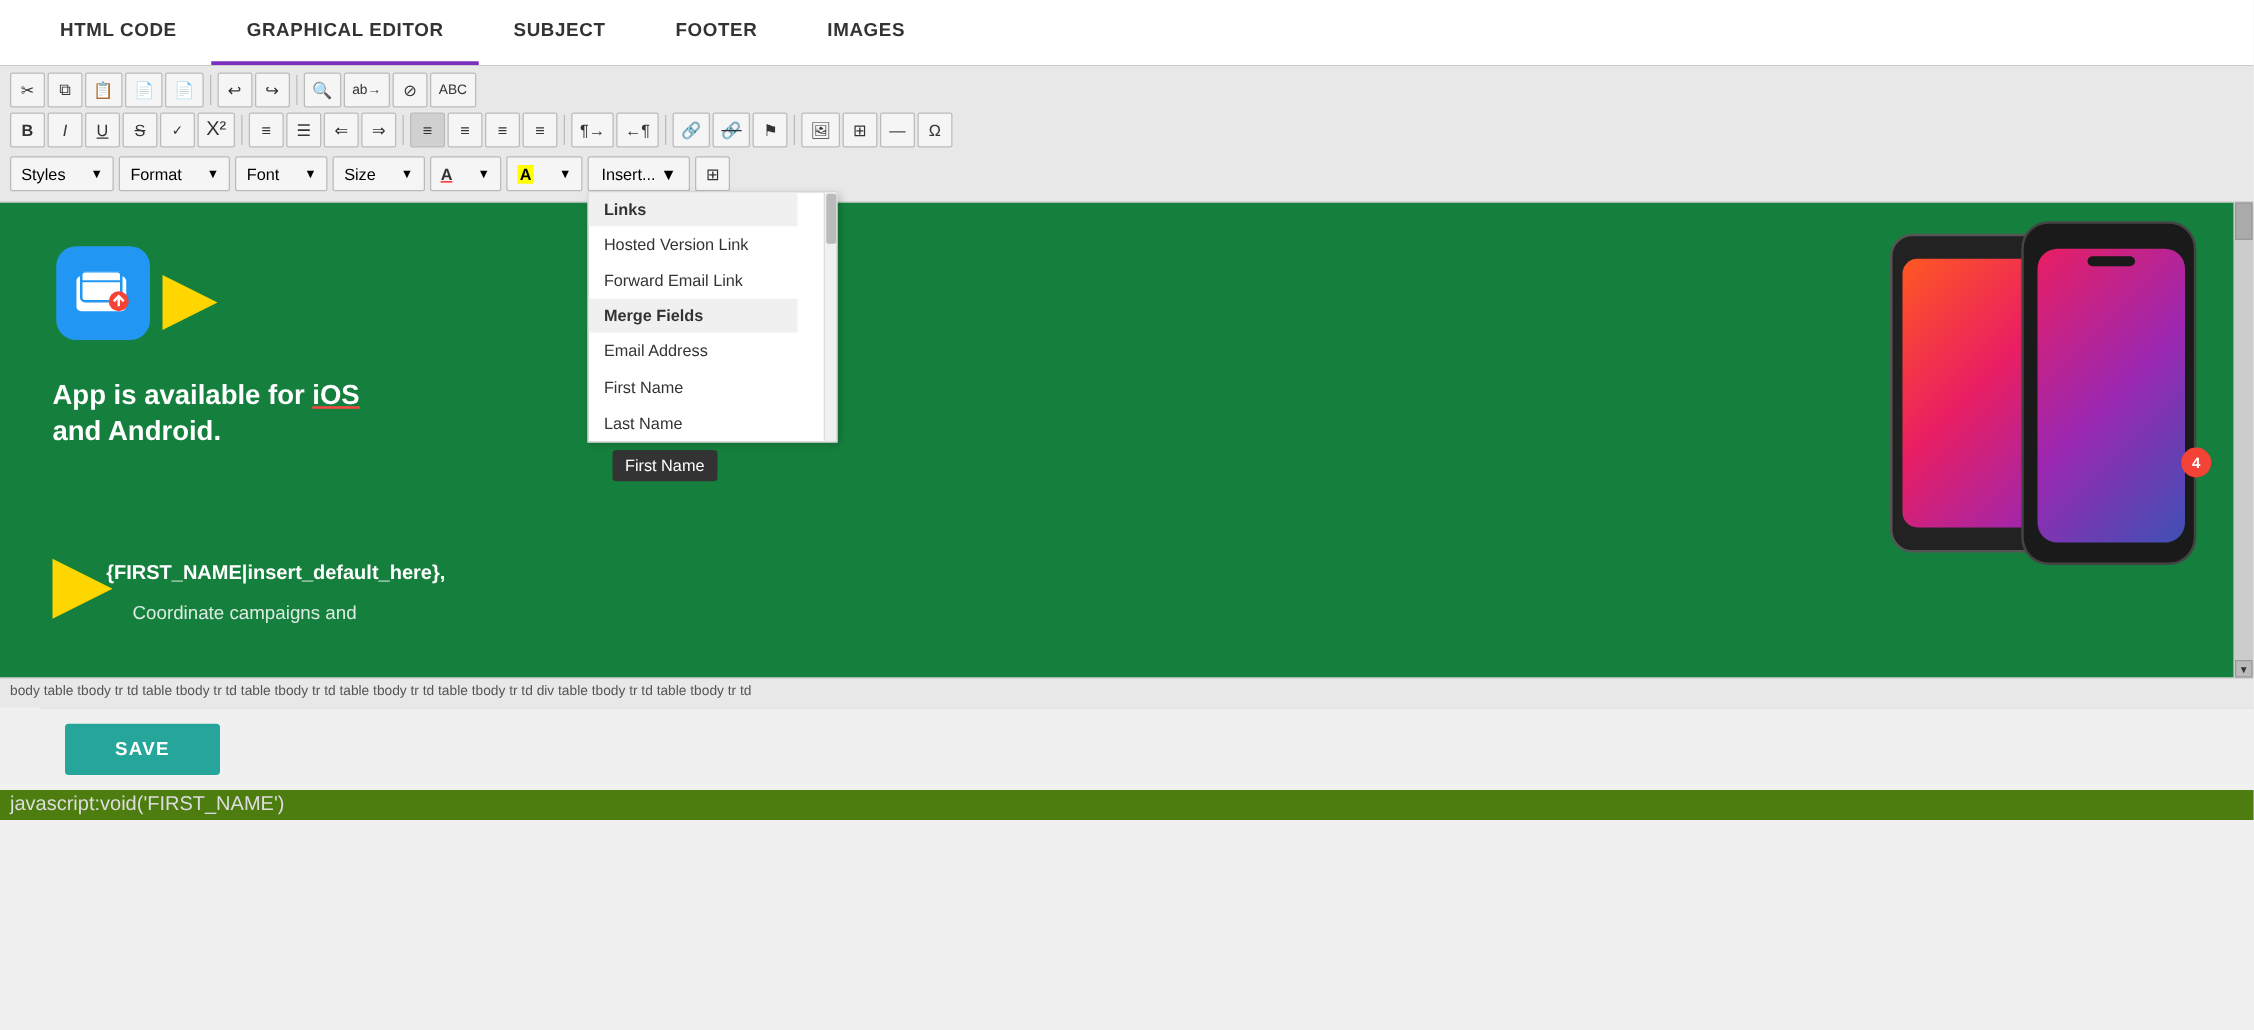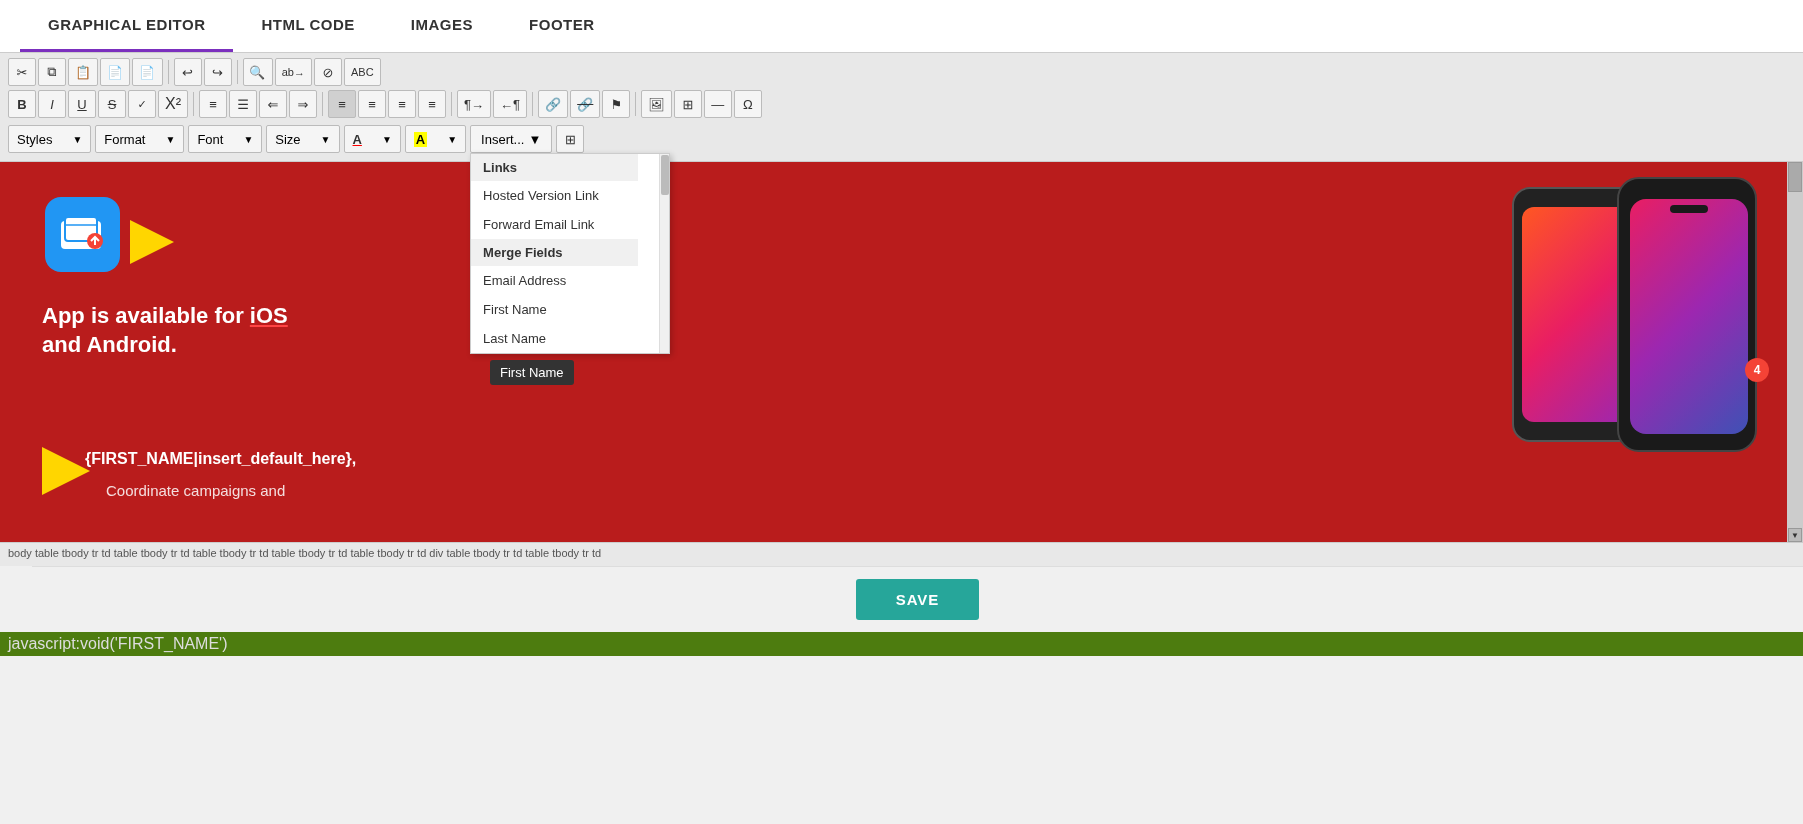--- a/index.html
+++ b/index.html
@@ -212,21 +212,21 @@
       gap: 4px;
       flex-wrap: wrap;
       overflow: hidden;
       height: 24px;
     }
     .status-bar span { cursor: pointer; }
 
     
     .bottom-bar {
       display: flex;
-      justify-content: center;
+      justify-content: flex-start;
       align-items: center;
       padding: 12px 20px;
       background: #f0f0f0;
       border-top: 1px solid #ddd;
       margin-left: 32px;
     }
     .save-btn {
       background: #26a69a;
       color: white;
       border: none;
@@ -266,24 +266,25 @@
       height: 40px;
       background: #bbb;
       margin: 1px;
       border-radius: 2px;
     }
   </style>
 </head>
 <body>
 
 <div class="top-tabs">
+  <div class="top-tab">HTML CODE</div>
   <div class="top-tab active">GRAPHICAL EDITOR</div>
-  <div class="top-tab">HTML CODE</div>
+  <div class="top-tab">SUBJECT</div>
+  <div class="top-tab">FOOTER</div>
   <div class="top-tab">IMAGES</div>
-  <div class="top-tab">FOOTER</div>
 </div>
 
 <div class="toolbar-area">
 
   <div class="toolbar-row">
     <button class="tb-btn">✂</button>
     <button class="tb-btn">⧉</button>
     <button class="tb-btn">📋</button>
     <button class="tb-btn">📄</button>
     <button class="tb-btn">📄</button>
@@ -378,21 +379,21 @@
       </div>
     </div>
 
     <button class="tb-btn">⊞</button>
   </div>
 </div>
 
 <div class="editor-area">
   <div class="editor-canvas">
 
-    <div style="background:#b91c1c; min-height:380px; position:relative; overflow:hidden;">
+    <div style="background:#15803d; min-height:380px; position:relative; overflow:hidden;">
 
       <div style="position:absolute; left:45px; top:35px; width:75px; height:75px; background:#2196f3; border-radius:16px; display:flex; align-items:center; justify-content:center; z-index:2;">
         <svg width="44" height="36" viewBox="0 0 44 36">
           <rect x="0" y="4" width="40" height="28" rx="4" fill="white"></rect>
           <rect x="4" y="0" width="32" height="24" rx="3" fill="white" stroke="#2196f3" stroke-width="2"></rect>
           <line x1="4" y1="8" x2="36" y2="8" stroke="#2196f3" stroke-width="1.5"></line>
           <circle cx="34" cy="24" r="8" fill="#f44336"></circle>
           <path d="M30 24 L34 20 L38 24" fill="none" stroke="white" stroke-width="2"></path>
           <line x1="34" y1="20" x2="34" y2="28" stroke="white" stroke-width="2"></line>
         </svg>

